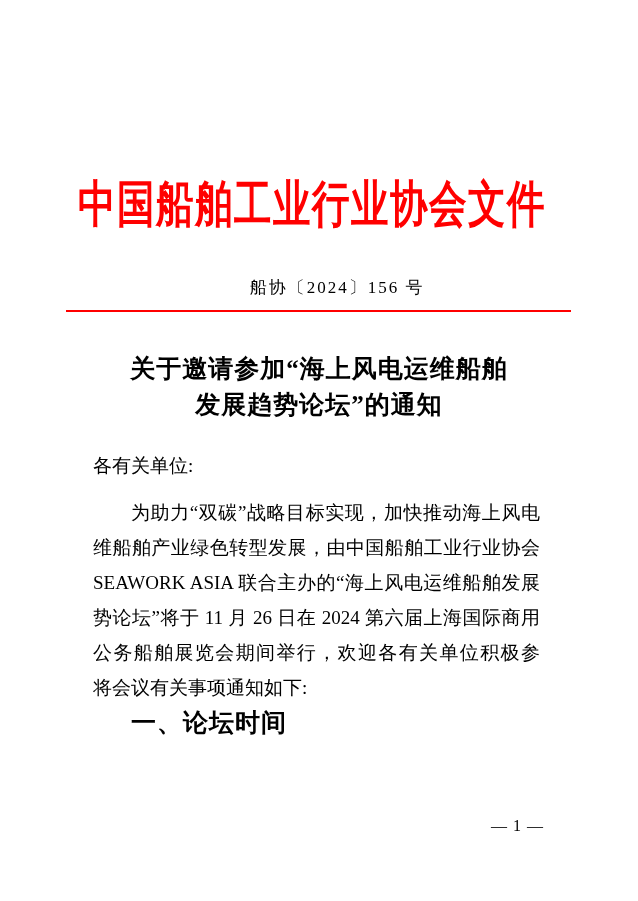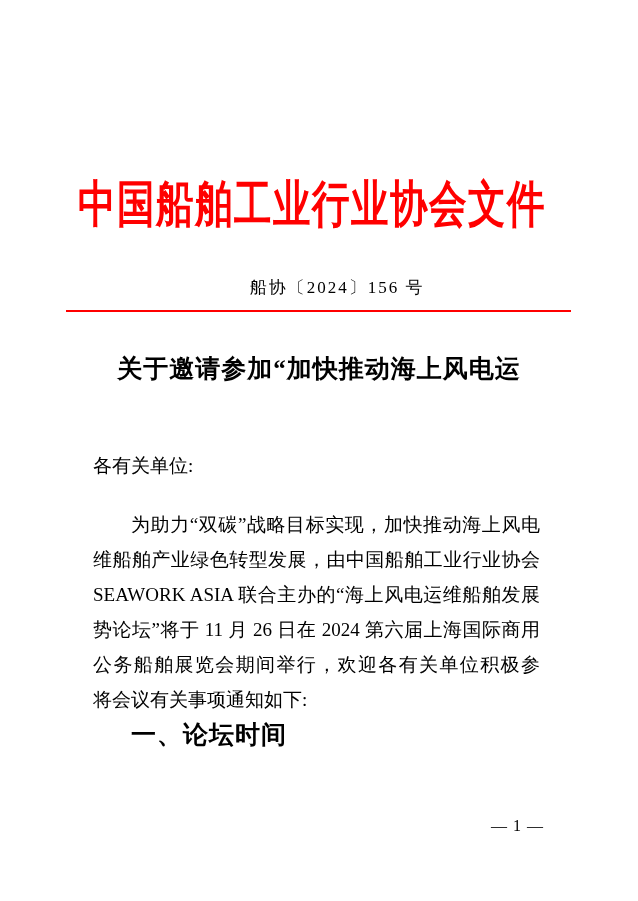--- a/index.html
+++ b/index.html
@@ -71,21 +71,21 @@
   .body-block {
     position: absolute;
     top: 448px;
     left: 93px;
     width: 447px;
     font-size: 19px;
     line-height: 35px;
   }
   .salutation {
     text-align: left;
-    margin-bottom: 24px;
+    margin-bottom: 12px;
   }
   .pline {
     text-align: justify;
     text-align-last: justify;
     height: 35px;
     overflow: hidden;
   }
   .pline.first {
     padding-left: 38px;
   }
@@ -119,21 +119,22 @@
 
   <div class="letterhead">
     <span class="letterhead-text">中国船舶工业行业协会文件</span>
   </div>
 
   <div class="doc-number">船协〔2024〕156 号</div>
 
   <div class="red-line"></div>
 
   <div class="notice-title">
-    <div>关于邀请参加“加快推动海上风电运</div>
+    <div>关于邀请参加“海上风电运维船舶</div>
+    <div>发展趋势论坛”的通知</div>
   </div>
 
   <div class="body-block">
     <div class="salutation">各有关单位:</div>
 
     <div>
       <div class="pline first">为助力“双碳”战略目标实现，加快推动海上风电运</div>
       <div class="pline">维船舶产业绿色转型发展，由中国船舶工业行业协会和</div>
       <div class="pline">SEAWORK ASIA 联合主办的“海上风电运维船舶发展趋</div>
       <div class="pline">势论坛”将于 11 月 26 日在 2024 第六届上海国际商用及</div>

